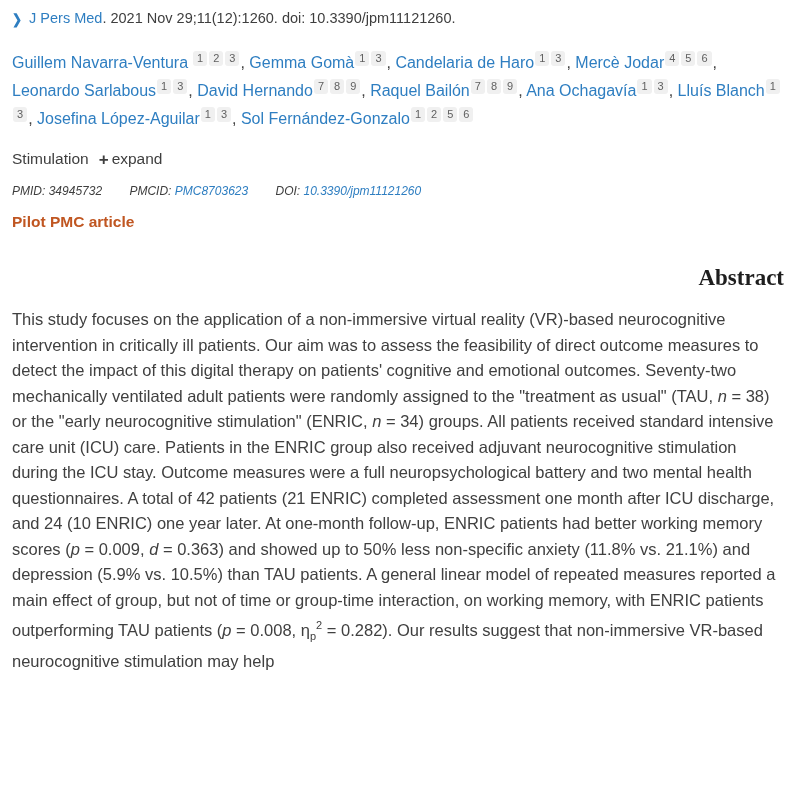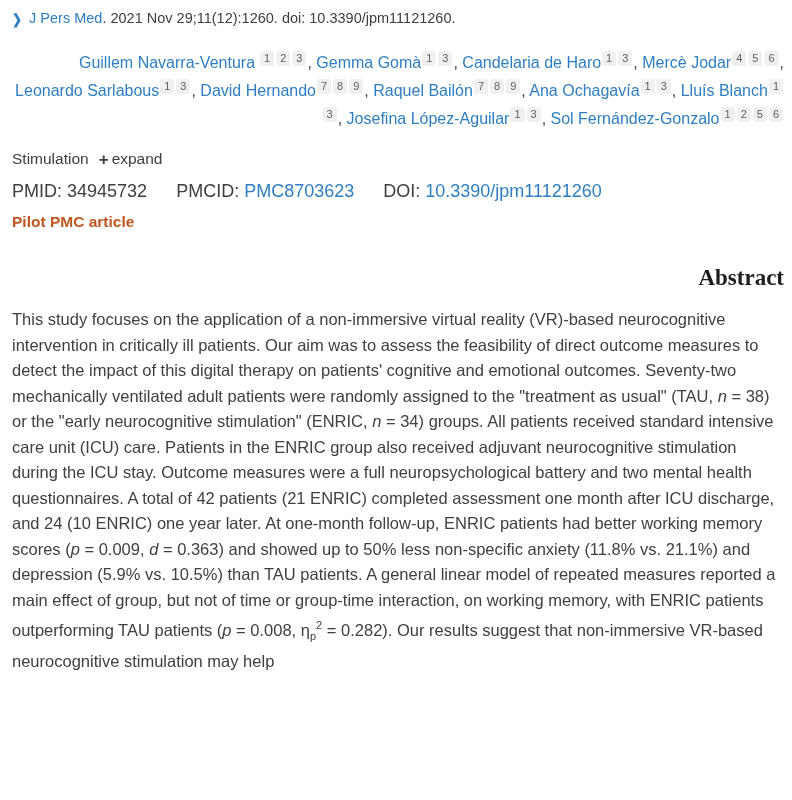--- a/index.html
+++ b/index.html
@@ -48,21 +48,20 @@
     max-width: 700px;
     letter-spacing: -0.2px;
   }
   
   .authors {
     margin-top: 20px;
     font-size: 16px;
     line-height: 28px;
     color: #424242;
     max-width: 772px;
-    text-align: right;
   }
   .author-link {
     color: var(--link-blue, #2e7ec1);
     text-decoration: none;
     cursor: pointer;
   }
   .aff-chip {
     display: inline-block;
     background: #f0f0f0;
     color: #606060;
@@ -96,23 +95,24 @@
   .plus-icon {
     font-size: 17px;
     font-weight: 600;
     margin-right: 3px;
     position: relative;
     top: 1px;
   }
   
   .ids-row {
     margin-top: 12px;
-    font-size: 18px;
+    font-size: 12px;
     line-height: 20px;
     color: #3e3e3e;
+    font-style: italic;
   }
   .ids-row .id-item { margin-right: 24px; }
   .id-link {
     color: var(--link-blue, #2e7ec1);
     text-decoration: none;
     cursor: pointer;
   }
   
   .free-pmc {
     margin-top: 11px;

